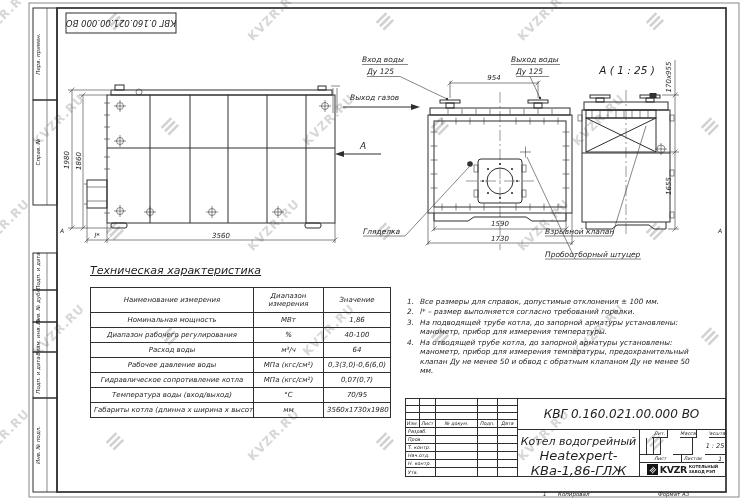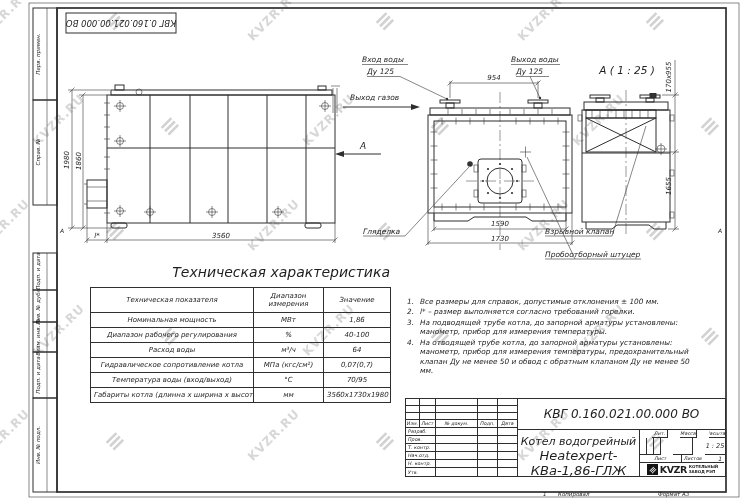--- a/index.html
+++ b/index.html
@@ -19,21 +19,21 @@
   text{fill:#1e1e1e;font-family:"DejaVu Sans",sans-serif;font-style:italic;}
   .t55{font-size:5.5px;}
   .t6{font-size:6px;}
   .t7{font-size:7px;}
   .t75{font-size:7.5px;}
   .t85{font-size:8.5px;}
   .t9{font-size:9px;}
   .t10{font-size:10.5px;}
   
   .ov{position:absolute;z-index:2;color:#1e1e1e;font-style:italic;}
-  .spec-title{left:90px;top:264px;width:300px;text-align:right;font-size:14px;}
+  .spec-title{left:90px;top:264px;width:300px;text-align:left;font-size:11px;text-decoration:underline;}
   table.spec{position:absolute;left:90px;top:287px;z-index:2;border-collapse:collapse;table-layout:fixed;width:300px;font-size:7px;font-style:italic;color:#1e1e1e;}
   table.spec td{border:1px solid #2f2f2f;padding:0 3px;height:14px;overflow:hidden;white-space:nowrap;text-align:center;}
   table.spec tr.hd td{height:24px;text-align:center;white-space:pre-line;line-height:1.15;}
   td.cc{text-align:center;}
   .notes{left:407px;top:297px;width:288px;font-size:7.3px;line-height:1.3;}
   .note{display:flex;margin-bottom:1px;}
   .note .n{width:13px;flex:none;}
   .note .tx{flex:1;}
   
   .tb{position:absolute;left:405px;top:398px;width:321px;height:79px;border:1.5px solid #2e2e2e;box-sizing:border-box;z-index:2;font-style:italic;color:#1e1e1e;}
@@ -298,39 +298,44 @@
 
   <div class="ov spec-title">Техническая характеристика</div>
   <table class="spec">
     <colgroup>
         <col style="width:163px">
         <col style="width:70px">
         <col style="width:67px">
       </colgroup>
     <tbody>
         <tr class="hd">
-      <td>Техническая показателя</td>
+      <td>Наименование измерения</td>
       <td>Диапазон
 измерения</td>
       <td>Значение</td>
     </tr>
     <tr>
           <td>Номинальная мощность</td>
           <td class="cc">МВт</td>
           <td class="cc">1,86</td>
         </tr>
     <tr>
           <td>Диапазон рабочего регулирования</td>
           <td class="cc">%</td>
           <td class="cc">40-100</td>
         </tr>
     <tr>
           <td>Расход воды</td>
           <td class="cc">м³/ч</td>
           <td class="cc">64</td>
+        </tr>
+    <tr>
+          <td>Рабочее давление воды</td>
+          <td class="cc">МПа (кгс/см²)</td>
+          <td class="cc">0,3(3,0)-0,6(6,0)</td>
         </tr>
     <tr>
           <td>Гидравлическое сопротивление котла</td>
           <td class="cc">МПа (кгс/см²)</td>
           <td class="cc">0,07(0,7)</td>
         </tr>
     <tr>
           <td>Температура воды (вход/выход)</td>
           <td class="cc">°С</td>
           <td class="cc">70/95</td>

